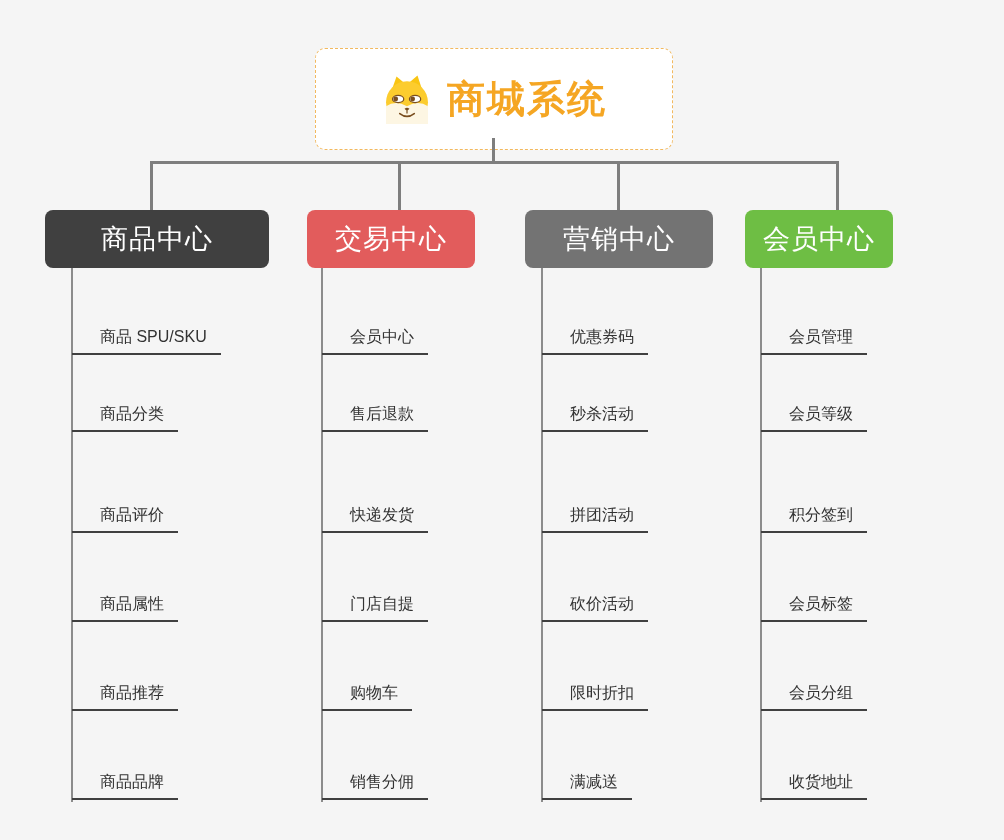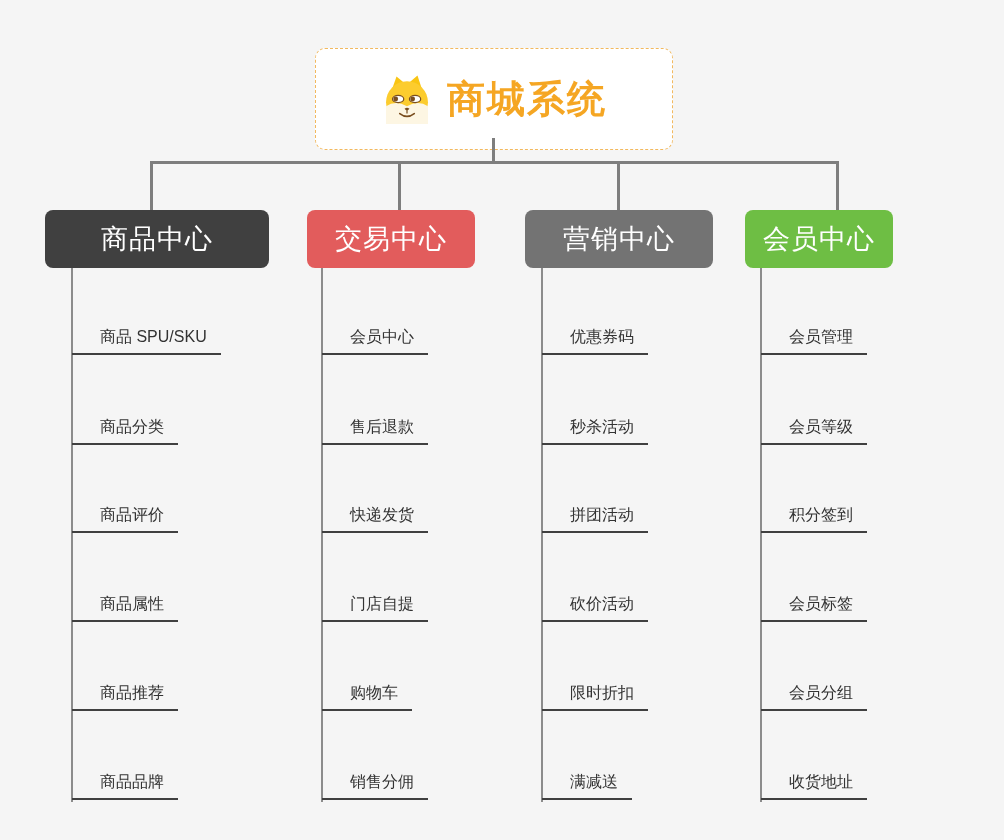--- a/index.html
+++ b/index.html
@@ -67,21 +67,21 @@
     font-size: 16px;
     color: #333333;
     white-space: nowrap;
     cursor: pointer;
   }
   .c1 { left: 72px; }
   .c2 { left: 322px; }
   .c3 { left: 542px; }
   .c4 { left: 761px; }
   .r0 { top: 315px; }
-  .r1 { top: 405px; }
+  .r1 { top: 392px; }
   .r2 { top: 493px; }
   .r3 { top: 582px; }
   .r4 { top: 671px; }
   .r5 { top: 760px; }
 </style>
 </head>
 <body>
 
 <div class="canvas">
 

